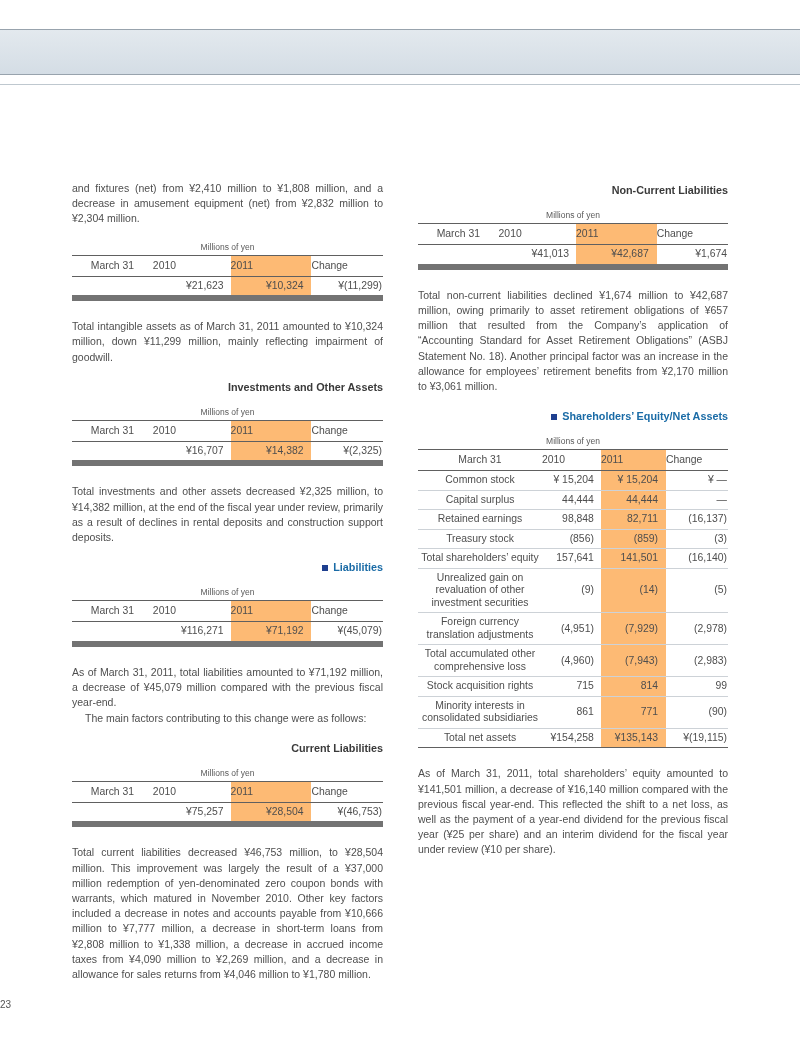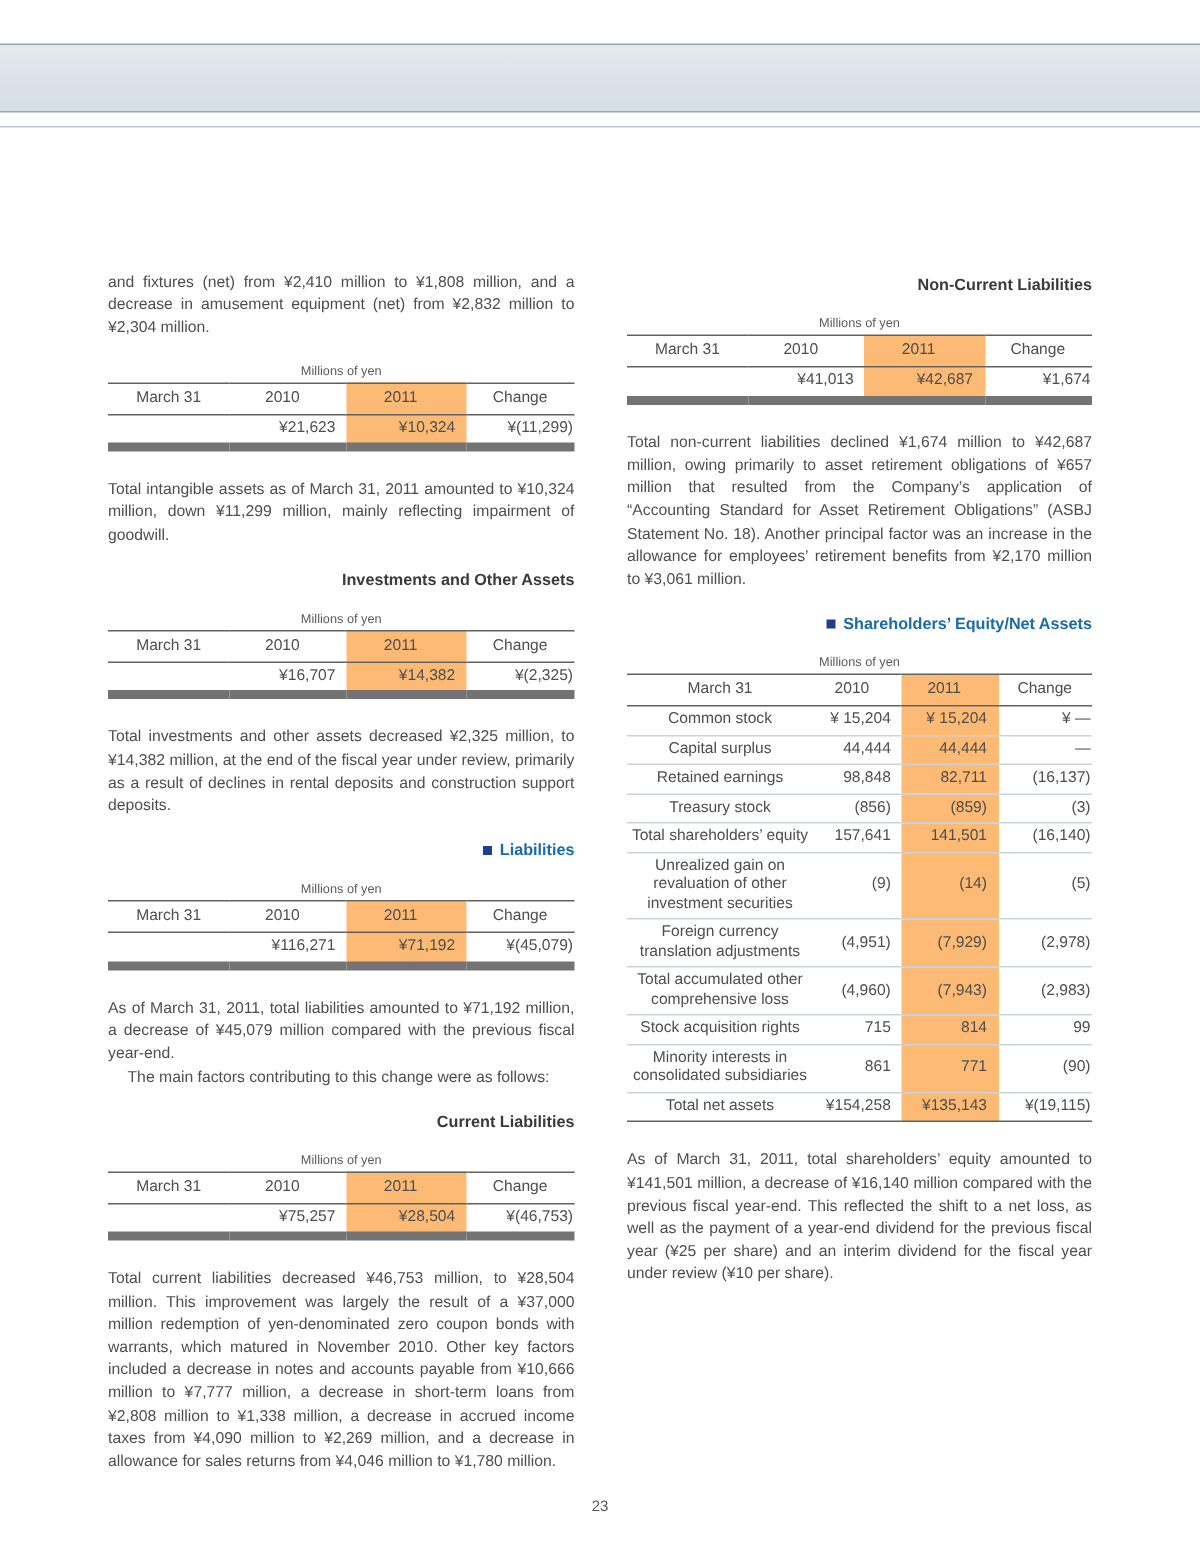--- a/index.html
+++ b/index.html
@@ -24,42 +24,42 @@
   p.lead{margin:0 0 0}
   p.cont{margin:0 0 15px;text-indent:13px}
 
   .h{font-size:10.8px;font-weight:bold;color:#3a3a3a;margin:2px 0 12px;text-align:right}
   .h-blue{color:#1a6ba6}
   .sq{display:inline-block;width:6px;height:6px;background:#1e3f8f;margin-right:5px}
 
   .unit{font-size:8.5px;color:#5a5a5a;text-align:center;margin:0 0 2px;line-height:11px}
 
   table.fin{width:100%;border-collapse:collapse;font-size:10.4px;color:#4e4e4e;margin:0 0 18px}
-  table.fin th{font-weight:normal;padding:3px 0 4px;text-align:center;line-height:13px;color:#4e4e4e}
+  table.fin th{font-weight:normal;padding:3px 0 4px;text-align:left;line-height:13px;color:#4e4e4e}
   table.fin td{padding:3px 0;text-align:right;line-height:12.5px;vertical-align:middle}
   table.fin .c0{text-align:center}
   table.fin .c1{padding-right:7px}
   table.fin .c2{background:#fdba74;padding-right:8px}
   table.fin .c3{padding-right:1px}
   table.fin thead tr{border-top:1px solid #606060;border-bottom:1px solid #606060}
   table.fin.single tbody tr{border-bottom:6px solid #737373}
   table.fin.multi tbody tr{border-bottom:1px solid #cdd2d7}
   table.fin.multi tbody tr:last-child{border-bottom:1px solid #606060}
 
   table.fin.single th.c0{width:26%}
   table.fin.single th.c1{width:25%}
   table.fin.single th.c2{width:26%}
   table.fin.single th.c3{width:23%}
 
   table.fin.multi th.c0{width:40%}
   table.fin.multi th.c1{width:19%}
   table.fin.multi th.c2{width:21%}
   table.fin.multi th.c3{width:20%}
 
-  .page-number{position:absolute;left:0;top:999px;width:800px;text-align:center;font-size:10px;color:#555}
+  .page-number{position:absolute;left:0;top:999px;width:800px;text-align:left;font-size:10px;color:#555}
 </style>
 </head>
 <body>
 
 <div class="band"></div>
 <div class="thin-rule"></div>
 
 <div class="col col-left">
 
   <p class="body">and fixtures (net) from ¥2,410 million to ¥1,808 million, and a decrease in amusement equipment (net) from ¥2,832 million to ¥2,304 million.</p>

